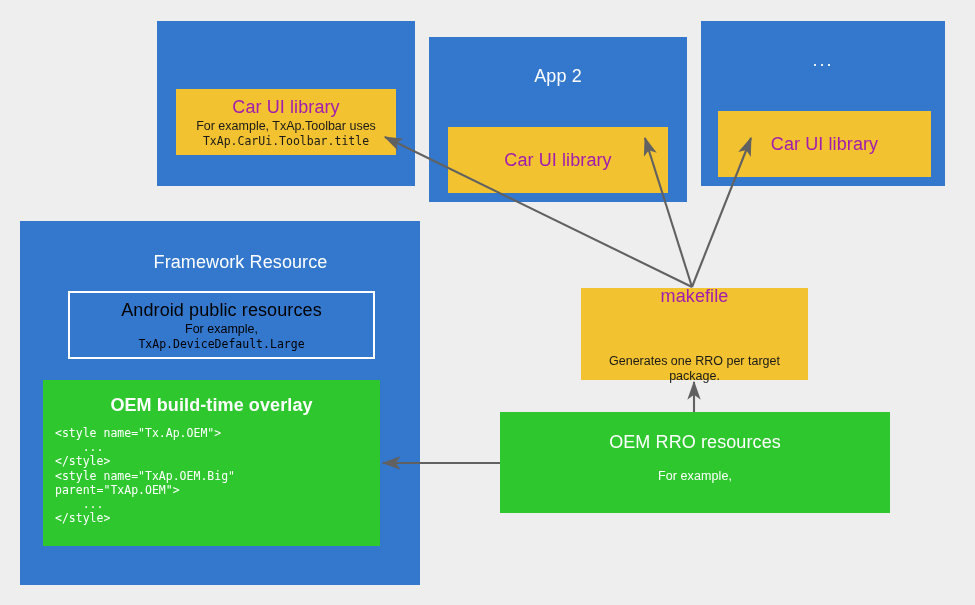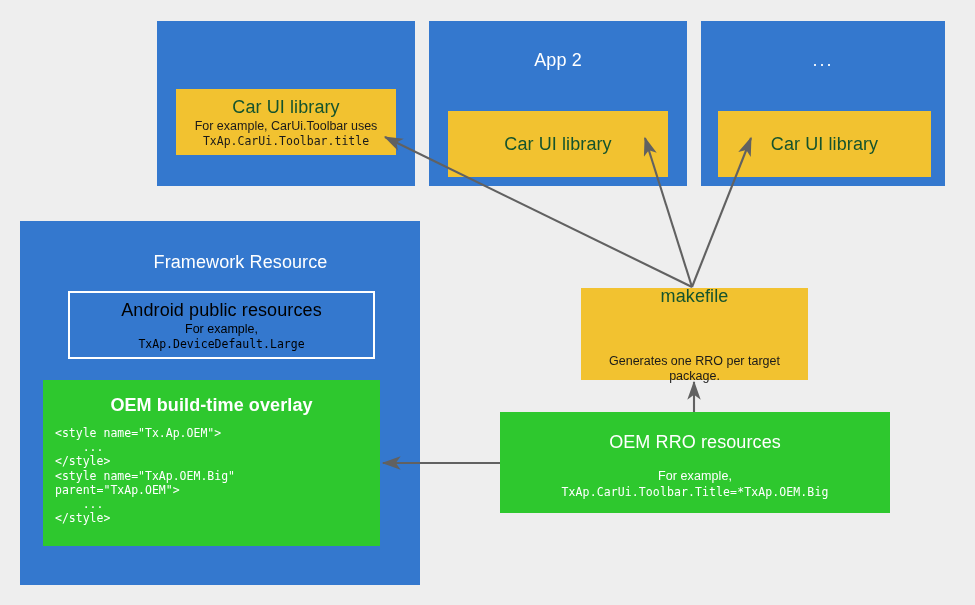--- a/index.html
+++ b/index.html
@@ -53,21 +53,21 @@
     flex-direction: column;
     align-items: center;
     justify-content: center;
     text-align: center;
   }
   .hdr {
     font-size: 18px;
     line-height: 23px;
     letter-spacing: 0.1px;
   }
-  .hdr-dark { color: #14532d; }
+  .hdr-dark { color: #a21caf; }
   .sub {
     font-size: 12.5px;
     line-height: 15px;
   }
   .mono {
     font-family: "DejaVu Sans Mono", "Liberation Mono", monospace;
     font-size: 11.5px;
     line-height: 15px;
   }
   .codeblock {
@@ -98,26 +98,26 @@
 </style>
 </head>
 <body>
 
 <div id="canvas">
 
   <div class="box blue" style="left:157px; top:21px; width:258px; height:165px;">
     <div class="grouptitle" style="top:21px;margin-top:44px;">App 1</div>
     <div class="box yellow ctr" style="left:19px; top:68px; width:220px; height:66px;">
       <div class="hdr hdr-dark">Car UI library</div>
-      <div class="sub">For example, CarUi.Toolbar uses</div>
+      <div class="sub">For example, TxAp.Toolbar uses</div>
       <div class="mono">TxAp.CarUi.Toolbar.title</div>
     </div>
   </div>
 
-  <div class="box blue" style="left:429px; top:21px; width:258px; height:165px;">
+  <div class="box blue" style="left:429px; top:37px; width:258px; height:165px;">
     <div class="grouptitle" style="top:28px;">App 2</div>
     <div class="box yellow ctr" style="left:19px; top:90px; width:220px; height:66px;">
       <div class="hdr hdr-dark">Car UI library</div>
     </div>
   </div>
 
   <div class="box blue" style="left:701px; top:21px; width:244px; height:165px;">
     <div class="grouptitle dots" style="top:28px;">...</div>
     <div class="box yellow ctr" style="left:17px; top:90px; width:213px; height:66px;">
       <div class="hdr hdr-dark">Car UI library</div>
@@ -146,21 +146,20 @@
   </div>
 
   <div class="box yellow ctr" style="left:581px; top:288px; width:227px; height:92px;gap:28px;">
     <div class="hdr hdr-dark">makefile</div>
     <div class="sub" style="max-width:200px; margin-top:18px;">Generates one RRO per target package.</div>
   </div>
 
   <div class="box green" style="left:500px; top:412px; width:390px; height:101px;">
     <div class="grouptitle" style="top:19px;">OEM RRO resources</div>
     <div class="grouptitle sub" style="top:57px;">For example,</div>
-    <div class="grouptitle mono" style="top:73px;">TxAp.CarUi.Toolbar.Title=*TxAp.OEM.Big</div>
   </div>
 
   <svg id="arrows" viewBox="0 0 975 605" xmlns="http://www.w3.org/2000/svg">
     <defs>
       <marker id="ah" markerWidth="10" markerHeight="10" refX="8.4" refY="3.2" orient="auto" markerUnits="strokeWidth">
         <path d="M0,0 L9,3.2 L0,6.4 L2.3,3.2 z" fill="#616161"></path>
       </marker>
     </defs>
 
     <line x1="692" y1="287" x2="385" y2="137" stroke="#616161" stroke-width="2.1" marker-end="url(#ah)"></line>

